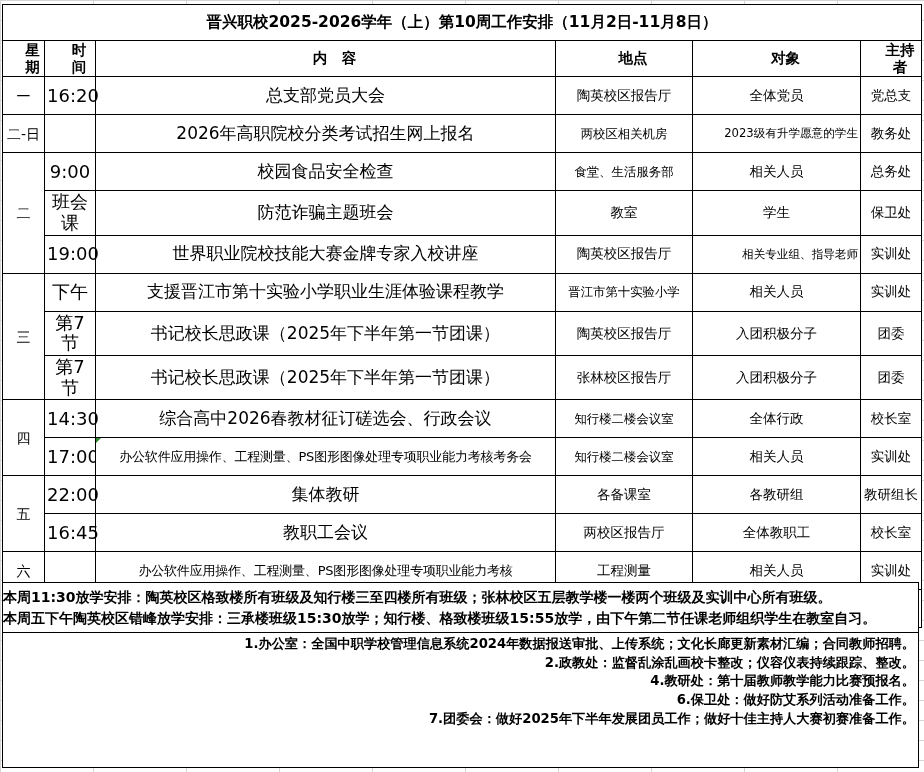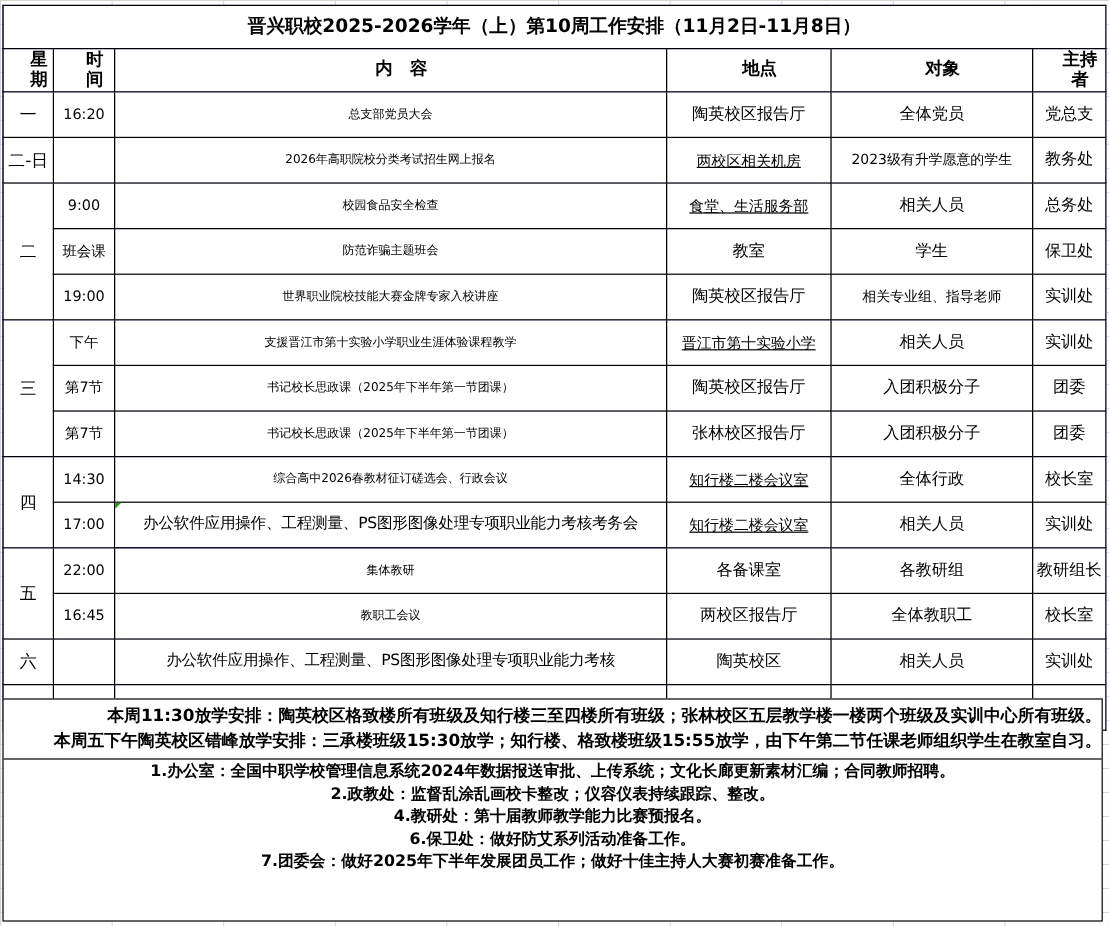--- a/index.html
+++ b/index.html
@@ -81,39 +81,39 @@
     font-weight: bold;
     padding-left: 20px;
   }
   .hdr-content { letter-spacing: 0; }
 
   
   td.day {
     font-size: 14px;
   }
   td.time {
-    font-size: 12px;
+    font-size: 18px;
     font-family: "DejaVu Sans", "Liberation Sans", sans-serif;
   }
   td.content {
-    font-size: 10px;
+    font-size: 17px;
   }
   td.content.tight {
     font-size: 13px;
     letter-spacing: -0.2px;
   }
   td.place, td.target, td.host {
     font-size: 13.5px;
   }
   td.target.small {
     font-size: 11.6px;
+    text-align: right;
   }
   td.place.small {
     font-size: 12.4px;
-    text-decoration: underline;
   }
   tr.body-row td { height: 35px; }
 
   
   .comment-marker {
     position: relative;
   }
   .comment-marker::before {
     content: "";
     position: absolute;
@@ -134,33 +134,33 @@
     height: 186px;
     border: 1px solid #000000;
     background: #ffffff;
     box-sizing: border-box;
   }
   .notes-highlight {
     padding: 4px 0 3px 0;
     border-bottom: 1px solid #000000;
   }
   .notes-highlight div {
-    text-align: right;
+    text-align: left;
     font-size: 14px;
     font-weight: bold;
     line-height: 1.5;
   }
   .notes-list {
     padding: 2px 3px 0 3px;
   }
   .notes-list div {
     font-size: 13.2px;
     font-weight: bold;
     line-height: 1.42;
-    text-align: center;
+    text-align: right;
   }
 </style>
 </head>
 <body>
 
 <div id="sheet-background"></div>
 
 <div id="page">
 
   <table class="sched">
@@ -278,21 +278,21 @@
         <td class="content">教职工会议</td>
         <td class="place">两校区报告厅</td>
         <td class="target">全体教职工</td>
         <td class="host">校长室</td>
       </tr>
 
       <tr class="body-row">
         <td class="day">六</td>
         <td class="time"></td>
         <td class="content tight">办公软件应用操作、工程测量、PS图形图像处理专项职业能力考核</td>
-        <td class="place">陶英校区</td>
+        <td class="place">工程测量</td>
         <td class="target">相关人员</td>
         <td class="host">实训处</td>
       </tr>
 
       <tr class="body-row">
         <td class="day">日</td>
         <td class="time">上午</td>
         <td class="content">2025年晋江市第二期青年夜校（烘焙、烹饪、陶艺）</td>
         <td class="place">张林校区</td>
         <td class="target">相关人员</td>

